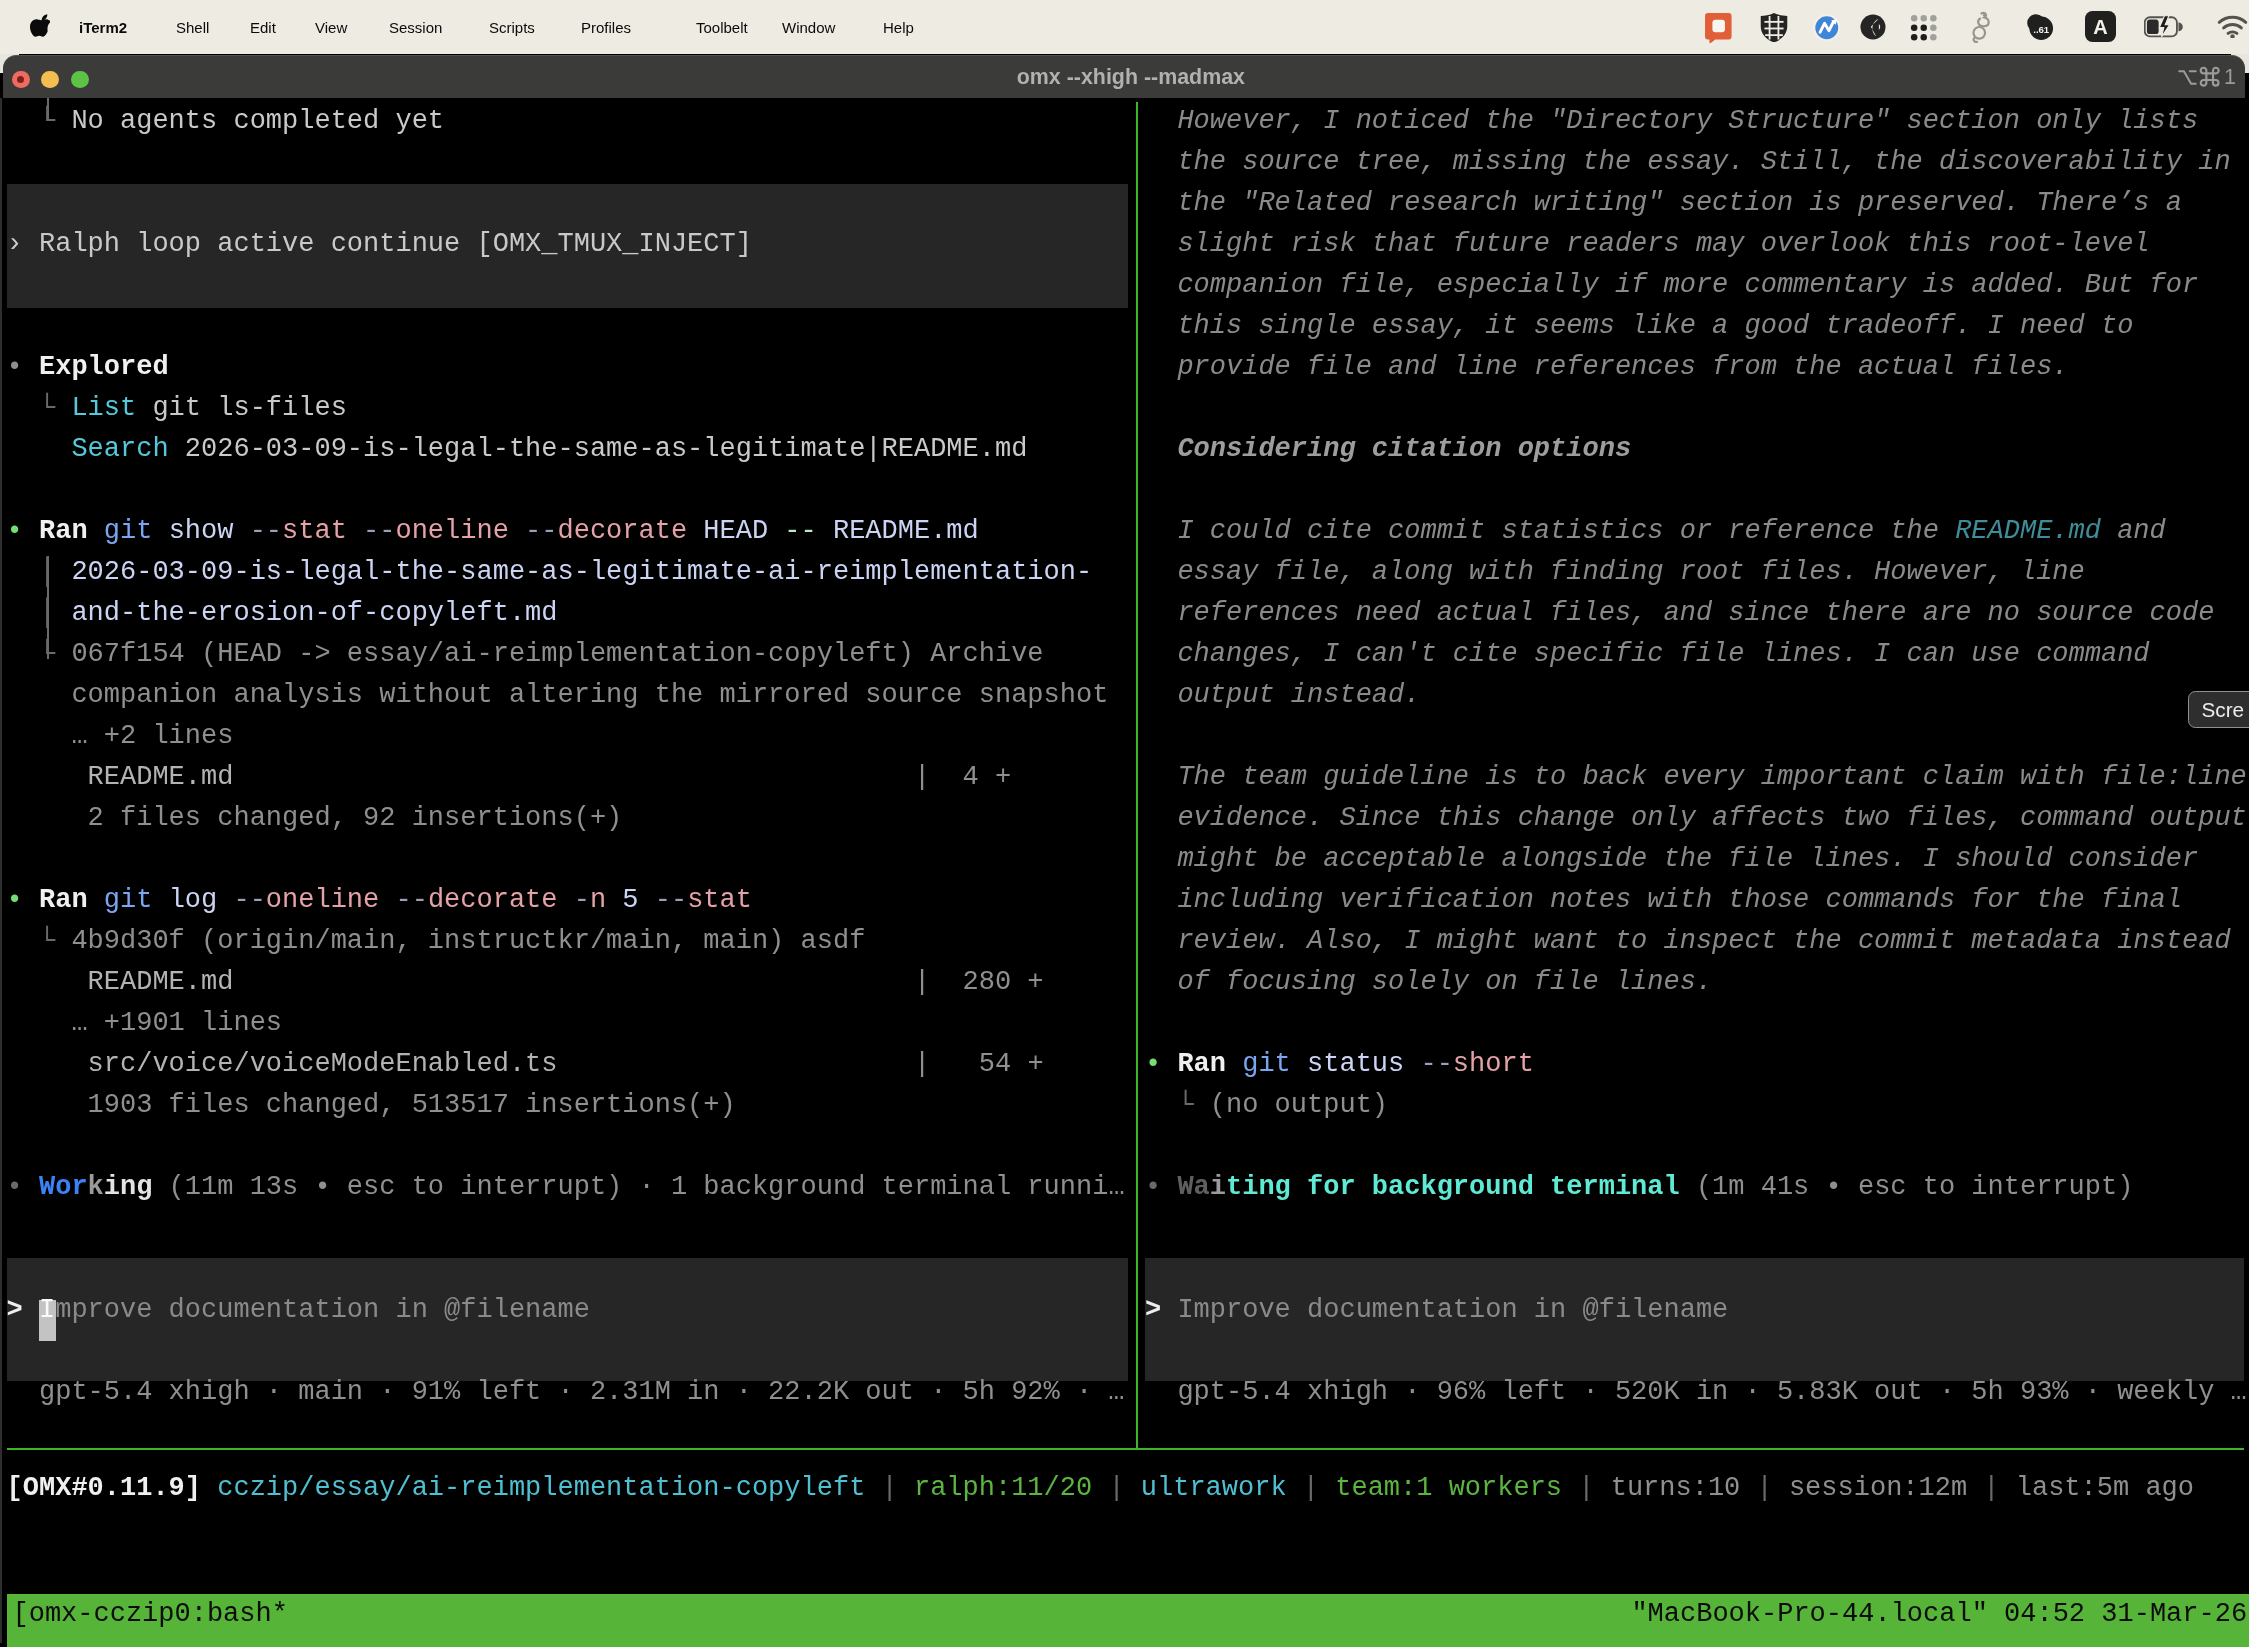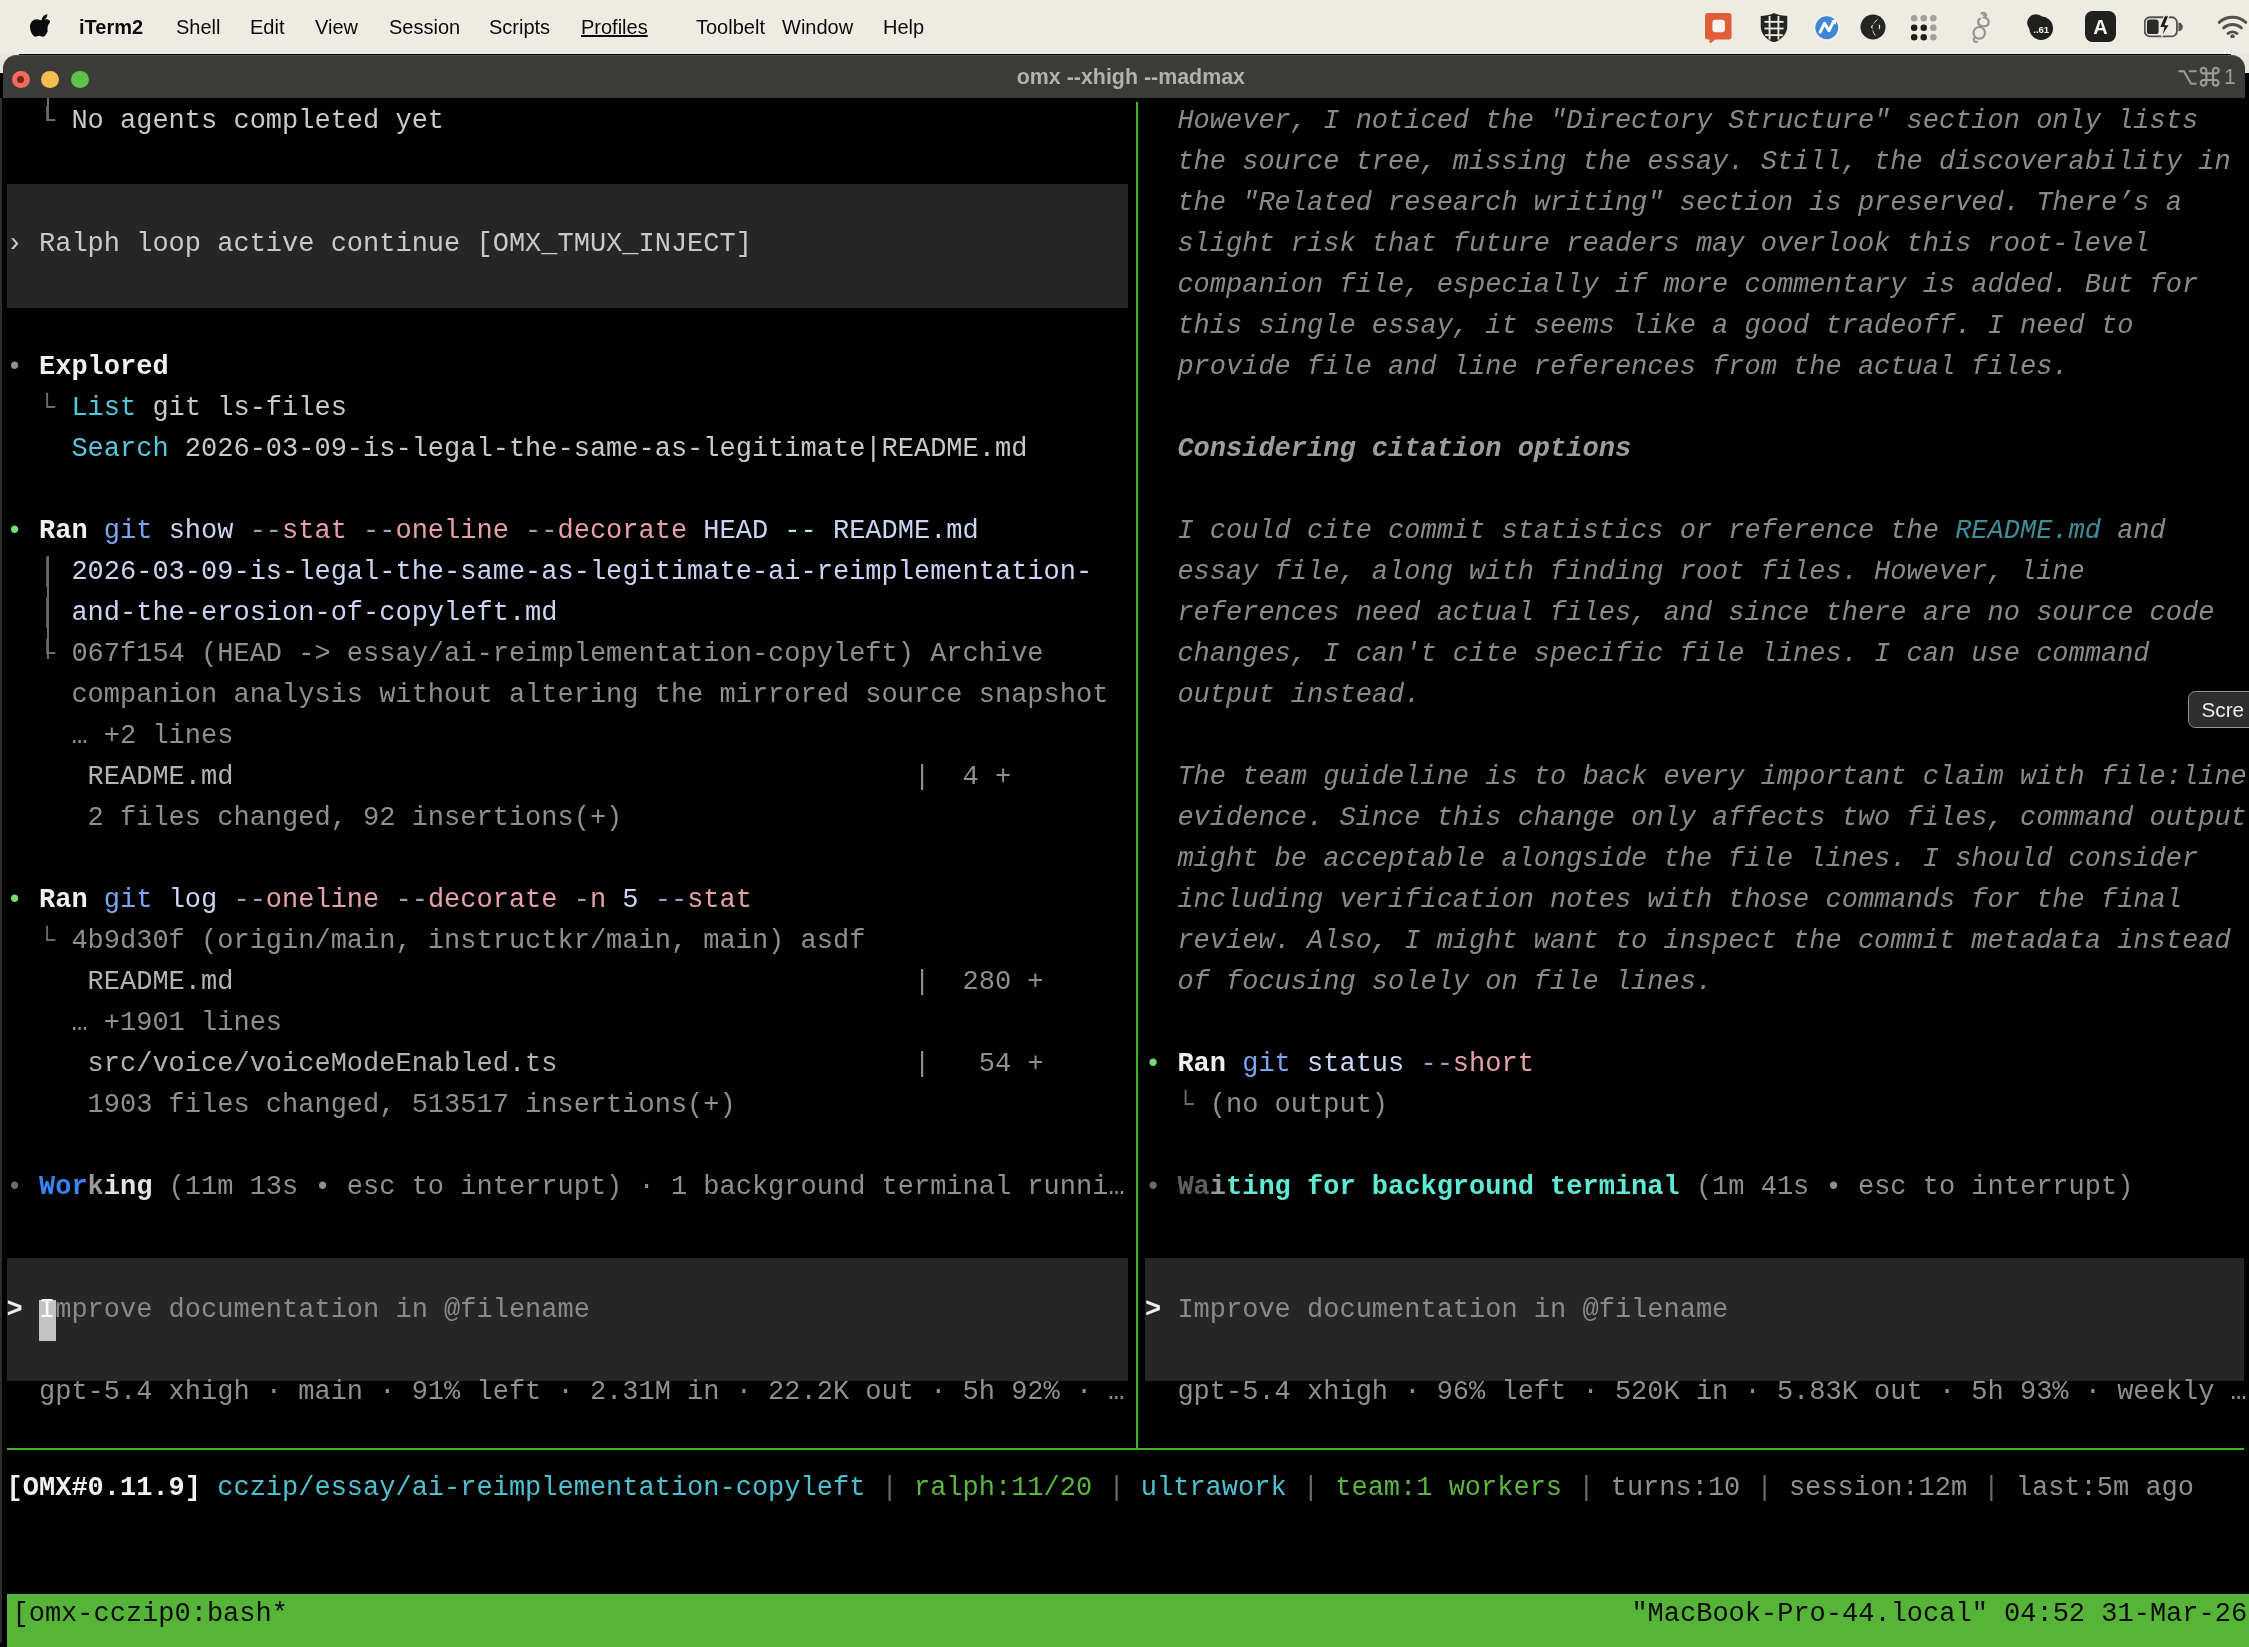--- a/index.html
+++ b/index.html
@@ -1,19 +1,19 @@
 <!DOCTYPE html>
 <html style="font-size:11.8px"><head>
 <meta charset="utf-8">
 <style>
 * { margin:0; padding:0; box-sizing:border-box; }
 html,body { width:2250px; height:1648px; background:#000; overflow:hidden; }
 #page { position:absolute; top:0; left:0; width:2250px; height:1648px; background:#000; overflow:hidden; }
 #menubar { position:absolute; top:0; left:0; width:2250px; height:54px; background:#edebe2; }
-.mi { position:absolute; top:0; height:54px; line-height:55px; font-family:"Liberation Sans",sans-serif; font-size:20px; color:#0b0b0b; }
+.mi { position:absolute; top:0; height:54px; line-height:55px; font-family:"Liberation Sans",sans-serif; font-size:15px; color:#0b0b0b; }
 #titlebar { position:absolute; top:55px; left:3px; width:2242px; height:44px; background:#3b3b39; border-radius:13.3px 13.3px 0 0; box-sizing:border-box; border-top:1.5px solid #525250; }
 .tl { position:absolute; top:14.8px; width:17.7px; height:17.7px; border-radius:50%; }
 #title { position:absolute; top:55px; left:5.9px; width:2250px; height:44px; line-height:45px; text-align:center; font-family:"Liberation Sans",sans-serif; font-size:21.4px; font-weight:bold; color:#b1b1af; }
 #term { position:absolute; top:98px; left:0; width:2250px; height:1549px; background:#000; }
 pre { font-family:"Liberation Mono",monospace; font-size:27px; line-height:41px; color:#c9c9c9; position:absolute; white-space:pre; }
 .box { position:absolute; background:#262626; }
 .b { color:#f0f0f0; font-weight:bold; }
 .g { color:#8f8f8f; }
 .st { color:#b3b3b3; }
 .gd { color:#6a6a6a; }
@@ -40,21 +40,21 @@
 <svg style="position:absolute;left:29.5px;top:14px" width="20.7" height="25" viewBox="0 0 28 34">
 <path fill="#0b0b0b" d="M19.5 5.2c1.3-1.6 2.2-3.8 1.9-6-1.9.1-4.2 1.3-5.5 2.9-1.2 1.4-2.3 3.7-2 5.8 2.1.2 4.3-1.1 5.6-2.7z" transform="translate(2,1)"></path>
 <path fill="#0b0b0b" d="M25.8 24.1c-.7 1.6-1 2.3-1.9 3.7-1.3 2-3.1 4.4-5.3 4.4-2 0-2.5-1.3-5.2-1.3s-3.3 1.3-5.2 1.3c-2.2 0-3.9-2.2-5.2-4.2C-.6 22.6-1 15.1 1.7 11.1c1.9-2.8 4.9-4.5 7.7-4.5 2.9 0 4.7 1.3 7.1 1.3 2.3 0 3.7-1.3 7-1.3 2.5 0 5.2 1.4 7.1 3.7-6.2 3.4-5.2 12.3-4.8 13.8z" transform="translate(0,1) scale(0.93)"></path>
 </svg>
 <div class="mi" style="left:79px;font-weight:bold;">iTerm2</div>
 <div class="mi" style="left:176px;text-align:right;">Shell</div>
 <div class="mi" style="left:250px;">Edit</div>
 <div class="mi" style="left:315px;">View</div>
 <div class="mi" style="left:389px;">Session</div>
 <div class="mi" style="left:489px;">Scripts</div>
-<div class="mi" style="left:581px;text-decoration:underline;">Profiles</div>
+<div class="mi" style="left:581px;">Profiles</div>
 <div class="mi" style="left:696px;">Toolbelt</div>
 <div class="mi" style="left:782px;">Window</div>
 <div class="mi" style="left:883px;">Help</div>
 
 <svg style="position:absolute;left:1705px;top:13.3px" width="26.6" height="29.5" viewBox="0 0 36 40">
  <path fill="#e05f38" d="M4 0 h28 a4 4 0 0 1 4 4 v28 a4 4 0 0 1 -4 4 h-18 l-8 6 v-6 h-2 a4 4 0 0 1 -4 -4 v-28 a4 4 0 0 1 4 -4 z"></path>
  <rect x="10" y="9" width="17" height="17" rx="4" fill="#f7f5ef"></rect>
 </svg>
 <svg style="position:absolute;left:1760px;top:12.5px" width="28" height="29.5" viewBox="0 0 38 40">
  <path fill="#242422" d="M19 0 C13 3 6 4 1 4 v14 c0 10 7 18 18 22 11-4 18-12 18-22 V4 C32 4 25 3 19 0 z"></path>

